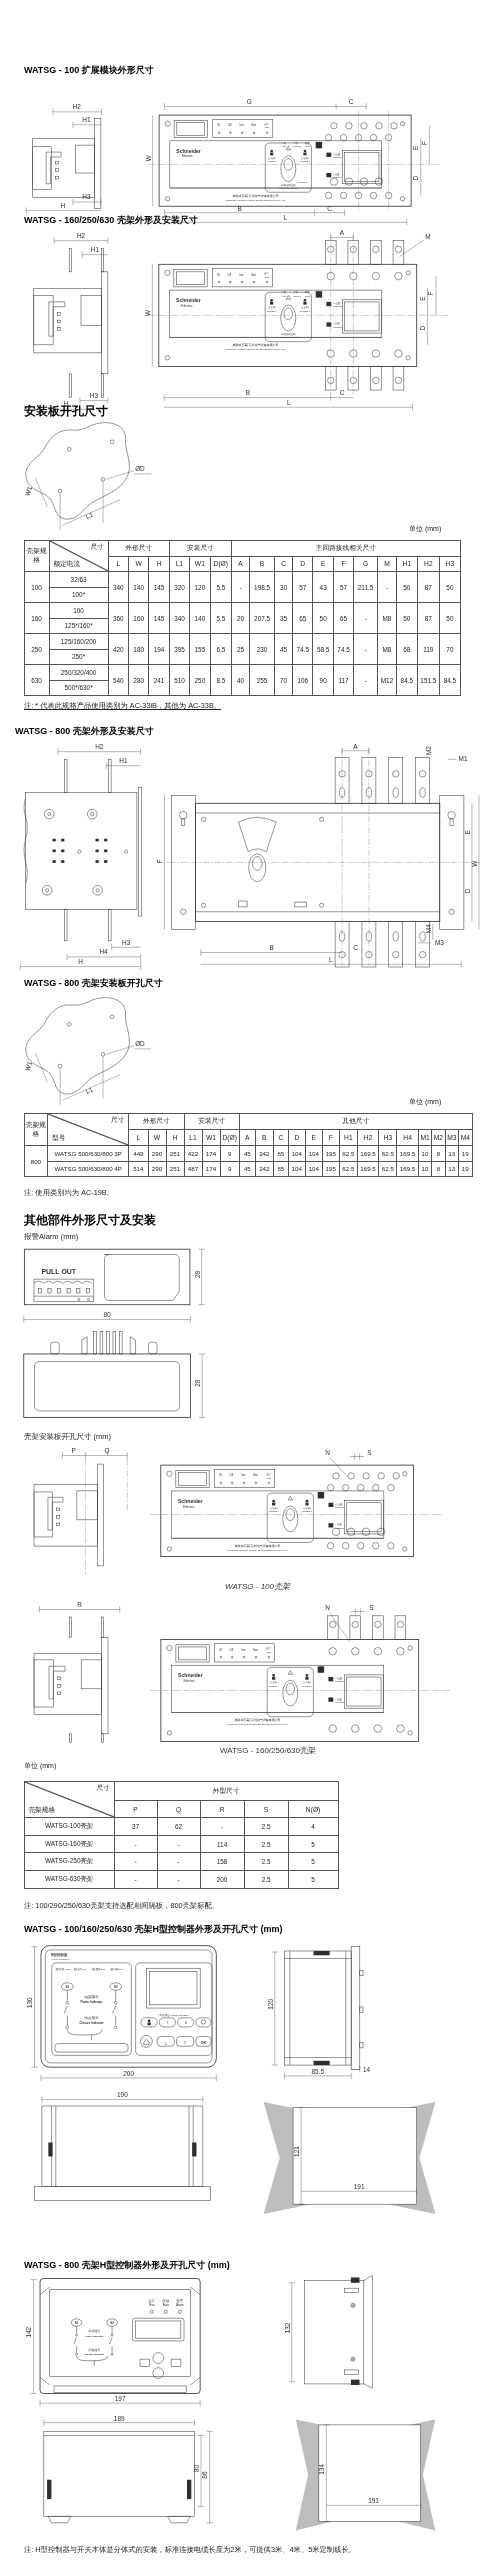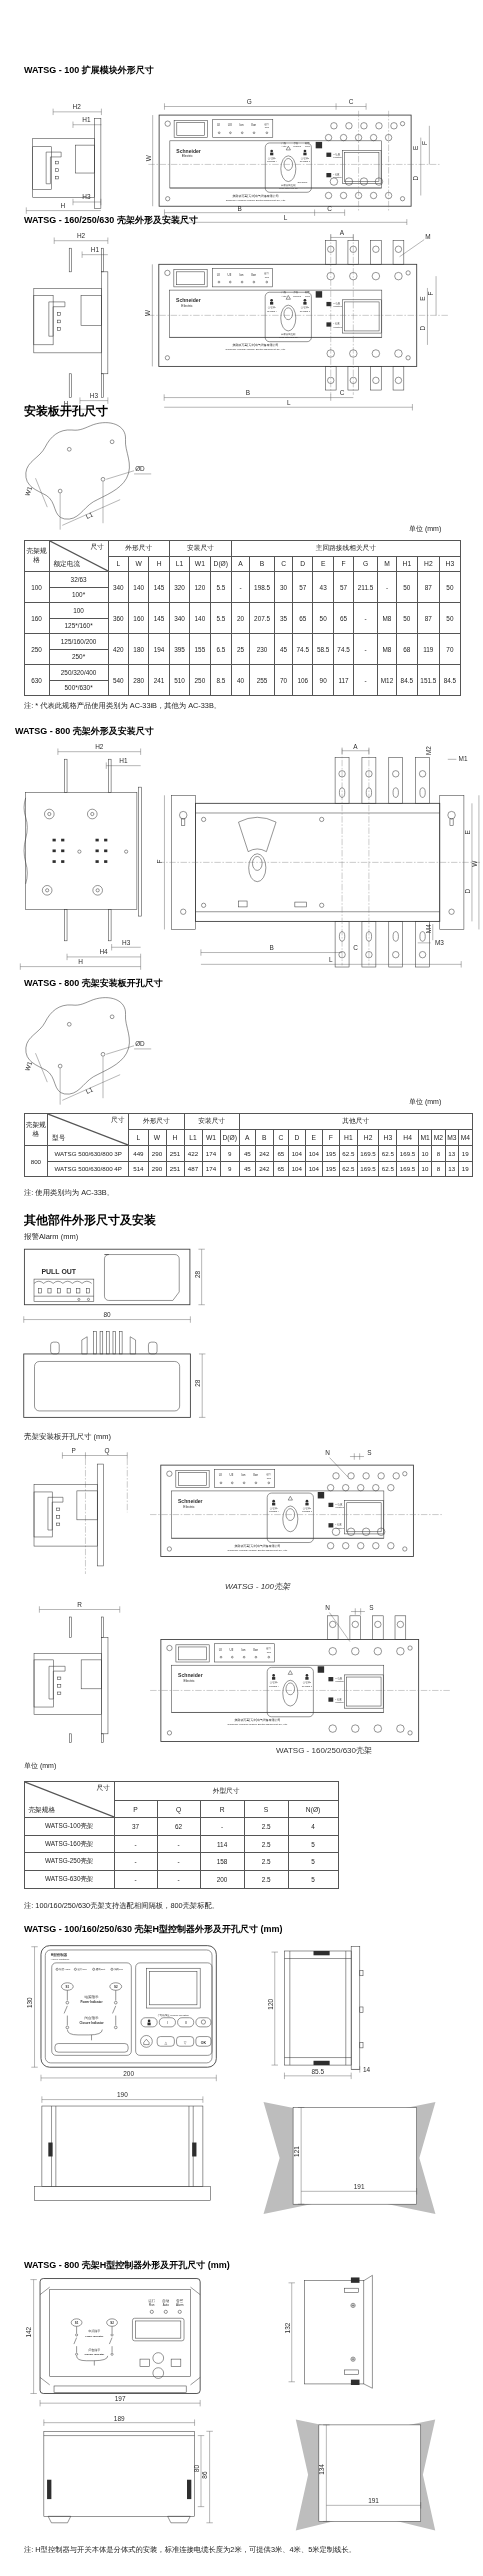--- a/index.html
+++ b/index.html
@@ -489,21 +489,21 @@
             <td rowspan="2">151.5</td>
             <td rowspan="2">84.5</td>
       </tr>
       <tr>
             <td>500*/630*</td>
           </tr>
     </tbody>
       </table>
   </div>
 
-  <div class="note" style="left:24px;top:701px;">注: * 代表此规格产品使用类别为 AC-33iB，其他为 AC-33B。</div>
+  <div class="note" style="left:24px;top:701px;text-decoration:underline;">注: * 代表此规格产品使用类别为 AC-33iB，其他为 AC-33B。</div>
 
   <div class="h-main" style="left:15px;top:725px;">WATSG - 800 壳架外形及安装尺寸</div>
 
   <svg class="abs" style="left:16px;top:744px;" width="137" height="226" viewBox="0 0 255 420">
     <line class="dim" x1="78" y1="14" x2="232" y2="14"></line>
       <line class="dim" x1="78" y1="8" x2="78" y2="20"></line>
       <line class="dim" x1="232" y1="8" x2="232" y2="20"></line>
     <text class="dimt mid" x="155" y="9">H2</text>
     <line class="dim" x1="168" y1="40" x2="232" y2="40"></line>
       <line class="dim" x1="168" y1="34" x2="168" y2="46"></line>
@@ -752,21 +752,21 @@
             <td>169.5</td>
             <td>10</td>
             <td>8</td>
             <td>13</td>
             <td>19</td>
       </tr>
     </tbody>
       </table>
   </div>
 
-  <div class="note" style="left:24px;top:1188px;">注: 使用类别均为 AC-33B。</div>
+  <div class="note" style="left:24px;top:1188px;">注: 使用类别均为 AC-19B。</div>
 
   <div class="h-mid" style="left:24px;top:1212px;">其他部件外形尺寸及安装</div>
   <div class="h-sub" style="left:24px;top:1232px;">报警Alarm (mm)</div>
 
   <svg class="abs" style="left:13.4px;top:1246px;" width="215" height="63" viewBox="0 0 400 118">
     <rect class="ln2" x="20" y="6" width="310" height="104"></rect>
     <text class="t12b" x="52" y="52">PULL OUT</text>
     <rect class="ln" x="38" y="62" width="112" height="42"></rect>
     <path class="ln" d="M38,70 q9,-8 18,0 q9,-8 18,0 q9,-8 18,0 q9,-8 18,0 q9,-8 18,0 q9,-8 18,0"></path>
     <rect class="ln" x="46" y="80" width="6" height="8"></rect>
@@ -992,21 +992,21 @@
     <line class="ln" x1="40" y1="202" x2="435" y2="202"></line>
     <text class="t5 mid" x="200" y="218">施耐德万高(天津)电气设备有限公司</text>
     <text class="t4 mid" x="200" y="226">Schneider Wingoal (Tianjin) Electric Equipment Co., Ltd.</text>
     <circle class="ln" cx="340" cy="232" r="7"></circle>
       <circle class="ln" cx="382" cy="232" r="7"></circle>
       <circle class="ln" cx="424" cy="232" r="7"></circle>
       <circle class="ln" cx="466" cy="232" r="7"></circle>
     <line class="cl" x1="0" y1="161" x2="560" y2="161"></line>
   </svg>
 
-  <div class="caption" style="left:136px;top:1745px;width:236px;text-align:right;">WATSG - 160/250/630壳架</div>
+  <div class="caption" style="left:150px;top:1745px;width:236px;">WATSG - 160/250/630壳架</div>
 
   <div class="unit" style="left:24px;top:1761px;">单位 (mm)</div>
 
   <div class="tbl-wrap" style="left:23.6px;top:1781px;width:315px;">
     <table class="dtable" style="width:315px;">
       <colgroup>
           <col style="width:90px">
           <col style="width:43px">
           <col style="width:43px">
           <col style="width:44px">
@@ -1060,21 +1060,21 @@
             <td>-</td>
             <td>-</td>
             <td>200</td>
             <td>2.5</td>
             <td>5</td>
           </tr>
     </tbody>
       </table>
   </div>
 
-  <div class="note" style="left:24px;top:1901px;">注: 100/160/250/630壳架支持选配相间隔板，800壳架标配。</div>
+  <div class="note" style="left:24px;top:1901px;">注: 100/290/250/630壳架支持选配相间隔板，800壳架标配。</div>
 
   <div class="h-main" style="left:24px;top:1923px;">WATSG - 100/160/250/630 壳架H型控制器外形及开孔尺寸 (mm)</div>
 
   <svg class="abs" style="left:27px;top:1937px;" width="199" height="148" viewBox="0 0 370 275">
     <line class="dim" x1="14" y1="18" x2="14" y2="242"></line>
       <line class="dim" x1="8" y1="18" x2="20" y2="18"></line>
       <line class="dim" x1="8" y1="242" x2="20" y2="242"></line>
     <text class="dimt" transform="rotate(-90 10,132)" x="10" y="132">130</text>
     <rect class="ln2" x="26" y="16" width="326" height="226" rx="16"></rect>
     <rect class="ln" x="34" y="24" width="310" height="210" rx="10"></rect>

